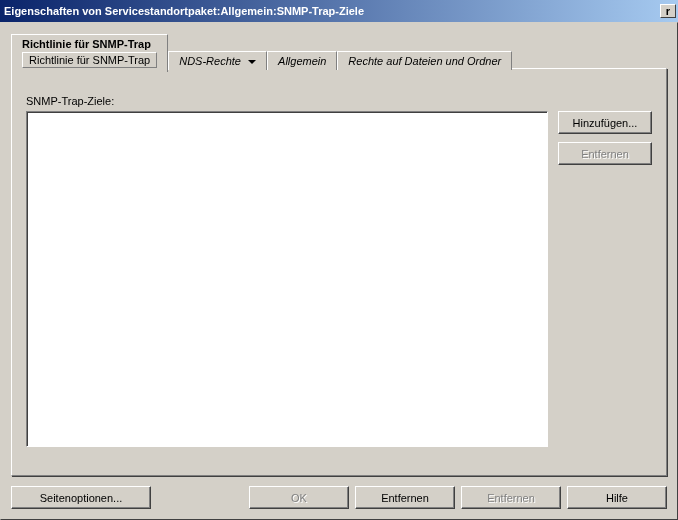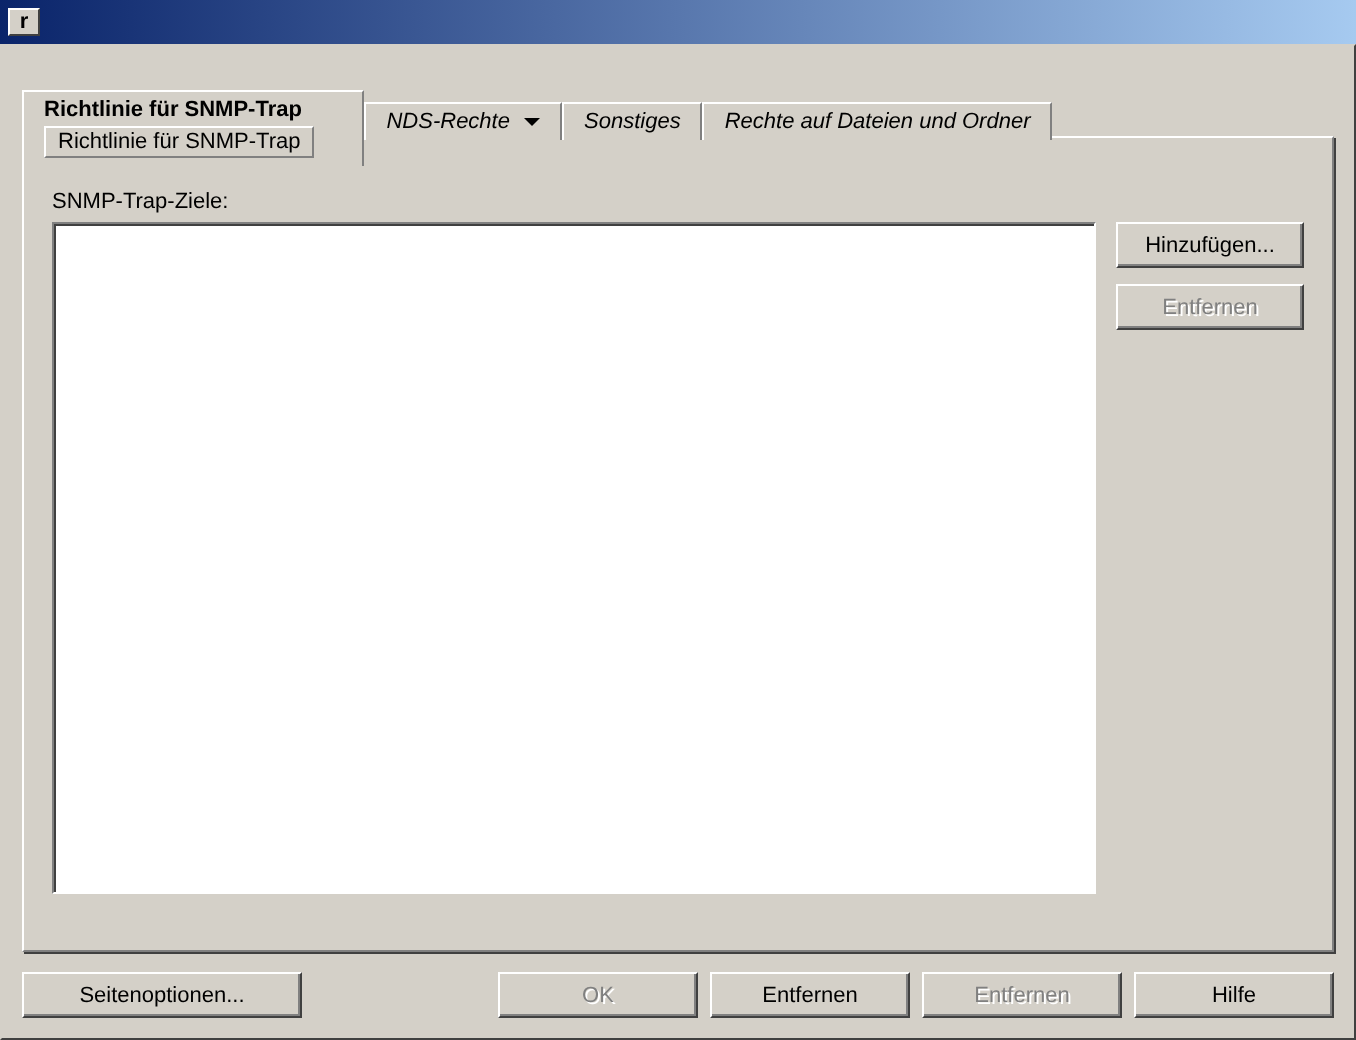--- a/index.html
+++ b/index.html
@@ -79,22 +79,22 @@
     position: relative;
     cursor: default;
     display: flex;
     flex-direction: column;
     align-items: flex-start;
     justify-content: center;
     top: 1px;
   }
   .tab.active {
     z-index: 3;
-    padding: 3px 24px 4px 10px;
-    top: 14px;
+    padding: 3px 10px 4px 10px;
+    top: 3px;
     text-align: center;
   }
   .tab-label-main {
     font-weight: bold;
     white-space: nowrap;
   }
   .tab.active .tab-label-sub {
     font-weight: normal;
     font-size: 11px;
     border-top: 1px solid #ffffff;
@@ -199,38 +199,39 @@
   }
   .bottom-row button.page-opts {
     width: 140px;
     margin-left: 0;
   }
 </style>
 </head>
 <body>
 
 <div class="titlebar">
+  <span class="title-text">Eigenschaften von Servicestandortpaket:Allgemein:SNMP-Trap-Ziele</span>
   <div class="close-btn">r</div>
 </div>
 
 <div class="dialog-body">
 
   <div class="tab-strip">
     <div class="tab active">
       <span class="tab-label-main">Richtlinie für SNMP-Trap</span>
       <span class="tab-label-sub">Richtlinie für SNMP-Trap</span>
     </div>
     <div class="tab">
       <span class="tab-label-main">
         <span>NDS-Rechte</span>
         <span class="dropdown-arrow"></span>
       </span>
     </div>
     <div class="tab">
-      <span class="tab-label-main">Sonstiges</span>
+      <span class="tab-label-main">Allgemein</span>
     </div>
     <div class="tab">
       <span class="tab-label-main">Rechte auf Dateien und Ordner</span>
     </div>
   </div>
 
   <div class="tab-page">
     <div class="field-label">SNMP-Trap-Ziele:</div>
     <div class="content-row">
       <div class="listbox"></div>

